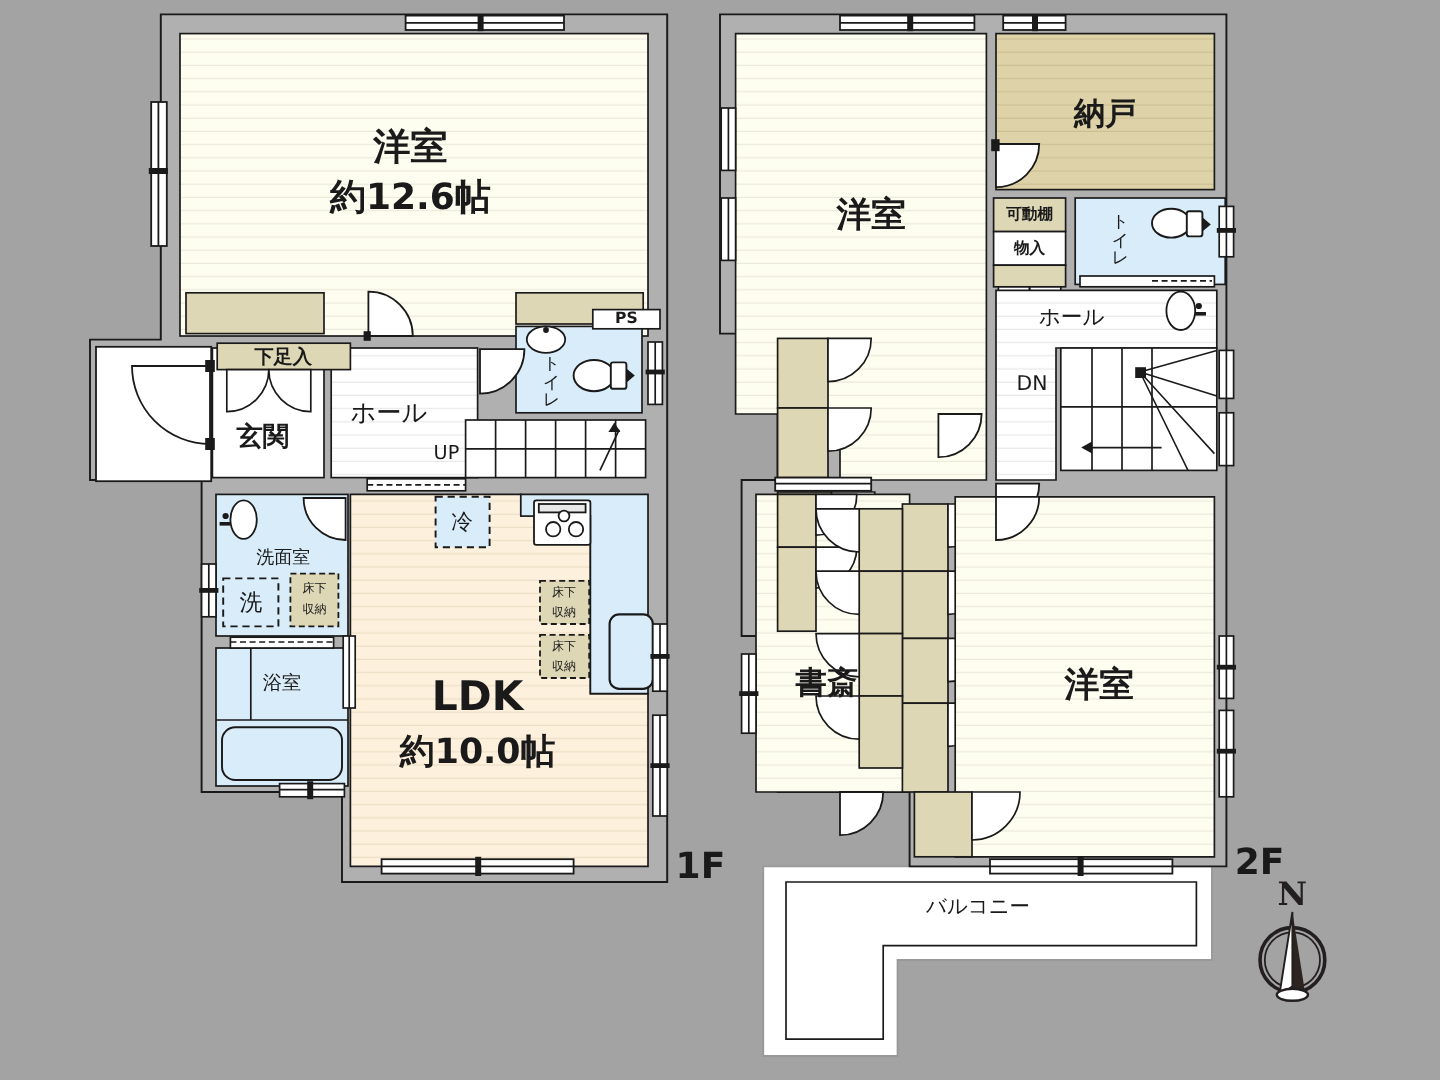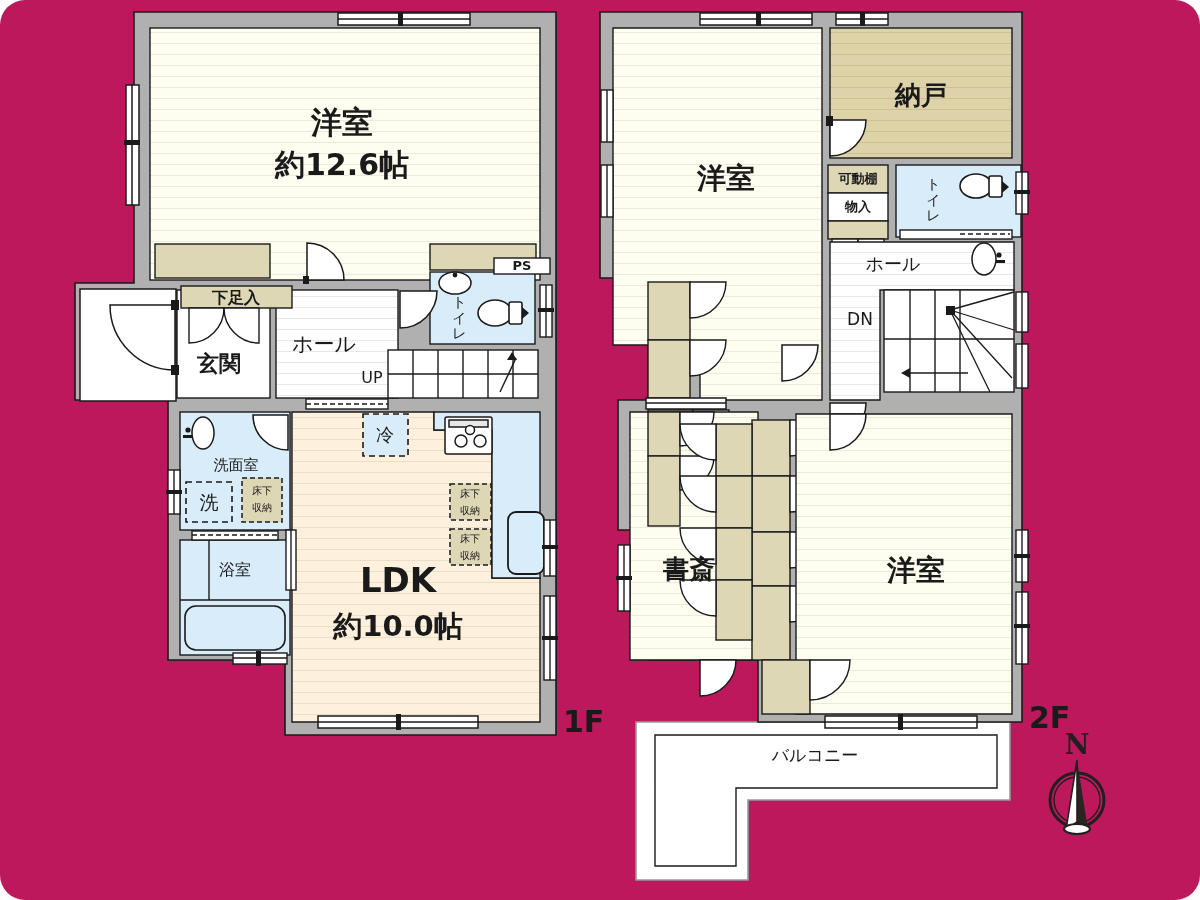--- a/index.html
+++ b/index.html
@@ -1,19 +1,19 @@
 <!DOCTYPE html>
 <html><head>
 <meta charset="utf-8">
 <title>Floor Plan</title>
 <style>
   html,body{margin:0;padding:0;background:#ffffff;}
   body{width:1200px;height:900px;overflow:hidden;
        font-family:"DejaVu Sans","Liberation Sans",sans-serif;}
-  #stage{position:relative;width:1200px;height:900px;background:#be185d;border-radius:25px;}
+  #stage{position:relative;width:1200px;height:900px;background:#a3a3a3;}
   svg{display:block;}
   .lbl{font-family:"DejaVu Sans","Liberation Sans",sans-serif;
        fill:#1a1a1a;text-anchor:middle;dominant-baseline:middle;}
 </style>
 </head>
 <body>
 
 <div id="stage">
 <svg id="plan" width="1200" height="900" viewBox="0 0 1200 900">
   <defs>

